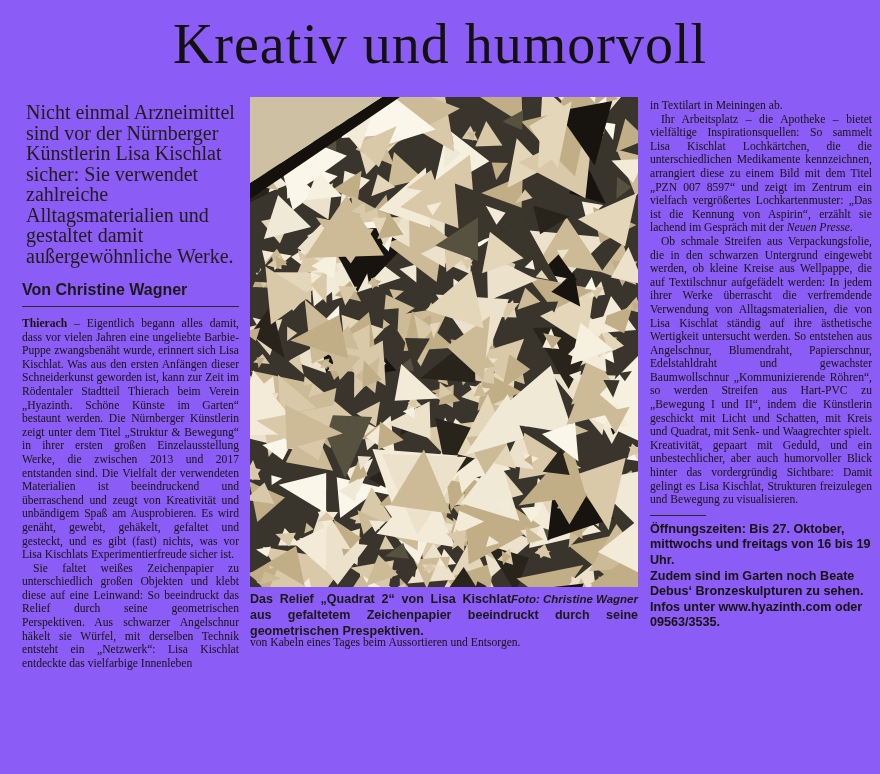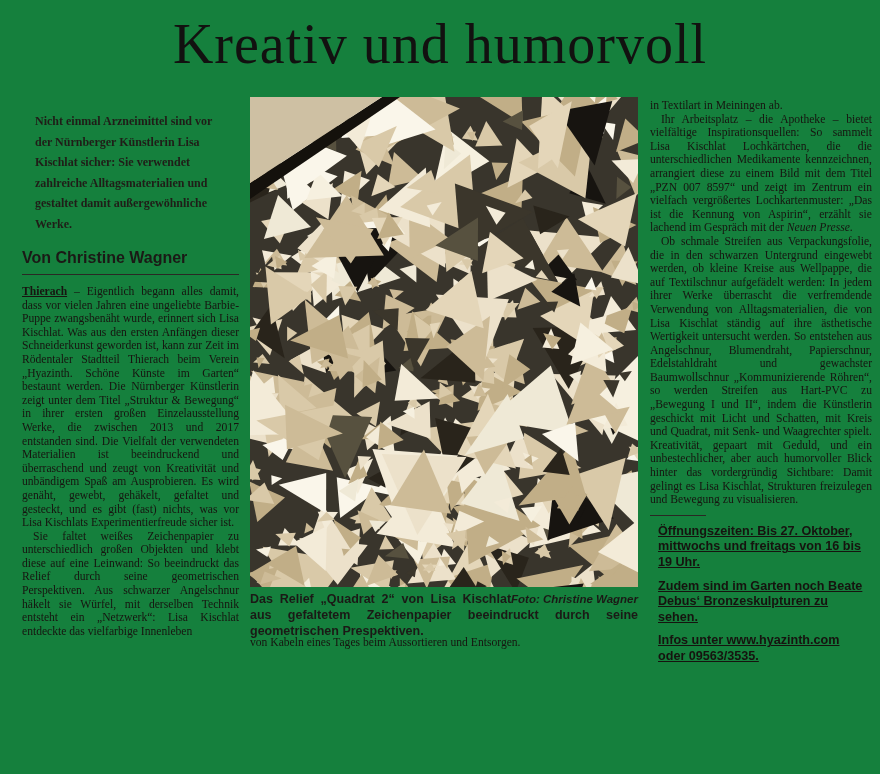--- a/index.html
+++ b/index.html
@@ -1,43 +1,43 @@
 <!DOCTYPE html>
 <html lang="de"><head>
 <meta charset="utf-8">
 <style>
   html,body{margin:0;padding:0;background:#e9e9e9;}
   .page{
     position:relative;
     width:880px;height:774px;
-    background:#15803d;
+    background:#8b5cf6;
     color:#171410;
     font-family:"Liberation Serif", serif;
     overflow:hidden;
     margin:0 auto;
   }
   .headline{
     position:absolute;top:12px;left:0;right:0;
     text-align:center;
     font-family:"Liberation Serif", serif;
     font-weight:400;
     font-size:56px;
     letter-spacing:1px;
     color:#121110;
     margin:0;
   }
   
   .col-left{
     position:absolute;left:22px;top:98px;width:217px;
   }
   .intro{
-    margin:13px;
-    font-size:12px;
+    margin:4px;
+    font-size:20px;
     line-height:20.5px;
-    font-weight:700;
+    font-weight:400;
     color:#201d18;
     text-align:left;
   }
   .byline{
     margin-top:15px;
     font-family:"Liberation Sans", sans-serif;
     font-weight:bold;
     font-size:16px;
     color:#1b1916;
   }
@@ -48,21 +48,21 @@
   .bodytext{
     font-size:11.6px;
     line-height:13.6px;
     text-align:justify;
     hyphens:auto;
     -webkit-hyphens:auto;
   }
   .bodytext p{margin:0;}
   .bodytext p.indent{text-indent:11px;}
   .col-left .bodytext{margin-top:10px;}
-  .lead-place{font-weight:bold;text-decoration:underline;}
+  .lead-place{font-weight:bold;}
   
   .photo-wrap{
     position:absolute;left:250px;top:97px;width:388px;height:490px;
     background:#39352c;
   }
   .photo-wrap svg{display:block;width:388px;height:490px;}
   .caption{
     position:absolute;left:250px;top:591px;width:388px;
     font-family:"Liberation Sans", sans-serif;
     font-weight:bold;
@@ -93,21 +93,21 @@
     margin:8px 0 6px 0;
   }
   .info-box{
     font-family:"Liberation Sans", sans-serif;
     font-weight:bold;
     font-size:12.6px;
     line-height:15.6px;
     color:#16130f;
     text-align:left;
   }
-  .info-box p{margin:8px;text-decoration:underline;}
+  .info-box p{margin:0;}
 </style>
 </head>
 <body>
 
 <div class="page">
 
   <h1 class="headline">Kreativ und humorvoll</h1>
 
   <div class="col-left">
     <p class="intro">Nicht einmal Arzneimittel sind vor der Nürnberger Künstlerin Lisa Kischlat sicher: Sie verwendet zahlreiche Alltagsmaterialien und gestaltet damit außergewöhnliche Werke.</p>

